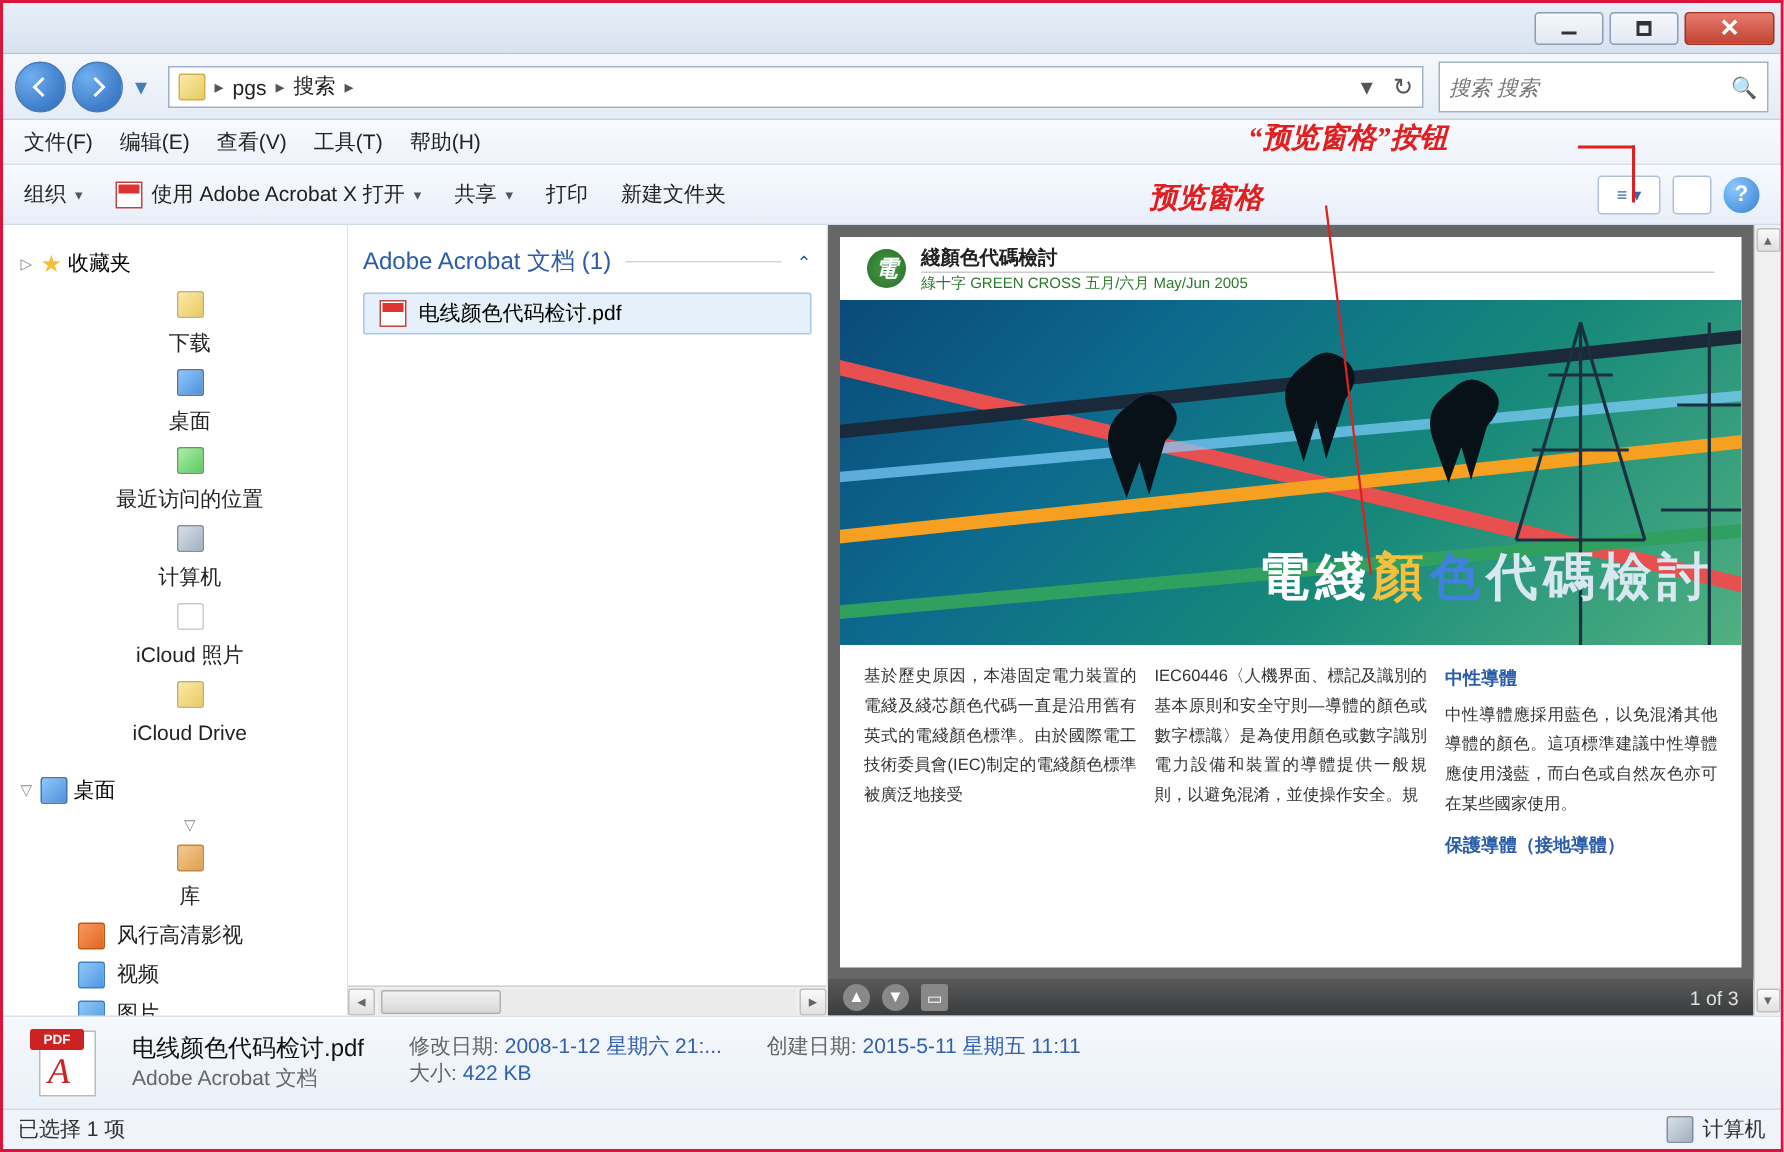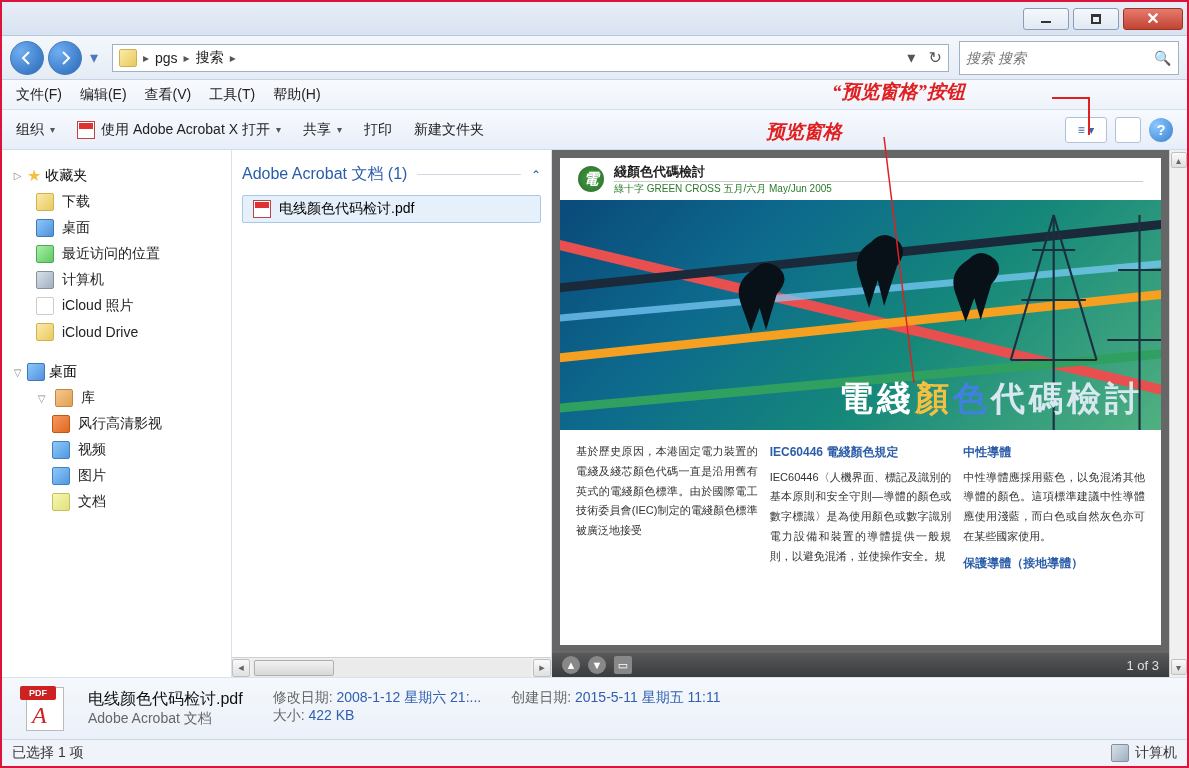--- a/index.html
+++ b/index.html
@@ -31,21 +31,21 @@
 .pdf-icon:before { content: ""; position: absolute; top: 1px; left: 1px; right: 1px; height: 6px; background: #d33; }
 .toolitem .drop { font-size: 10px; color: #555; }
 .tool-right { margin-left: auto; display: flex; align-items: center; gap: 8px; }
 .view-btn { width: 42px; height: 26px; border: 1px solid #b0c0d8; background: #fff; border-radius: 3px; display: flex; align-items: center; justify-content: center; color: #3868b0; font-size: 12px; }
 .preview-btn { width: 26px; height: 26px; border: 1px solid #b0c0d8; background: #fff; border-radius: 3px; }
 .help-btn { width: 24px; height: 24px; border-radius: 50%; background: radial-gradient(circle at 30% 30%, #8cc8ff, #3880d0); color: #fff; display: flex; align-items: center; justify-content: center; font-size: 15px; font-weight: bold; }
 .mainarea { flex: 1; display: flex; min-height: 0; }
 .sidebar { width: 230px; background: #fff; border-right: 1px solid #d8e2ee; overflow-y: auto; padding: 12px 6px; }
 .side-group { margin-bottom: 14px; }
 .side-item { display: flex; align-items: center; gap: 8px; padding: 4px 8px; font-size: 14px; color: #222; cursor: default; }
-.side-item.indent1 { padding-left: 28px; }
+.side-item.indent1 { padding-left: 28px; flex-direction: column; }
 .side-item.indent2 { padding-left: 44px; }
 .si-icon { width: 18px; height: 18px; display: inline-block; border-radius: 2px; }
 .star { color: #f5c040; font-size: 16px; }
 .folder { background: linear-gradient(135deg, #fceaa8, #e8c960); border: 1px solid #d0b050; border-radius: 2px; }
 .monitor { background: linear-gradient(135deg, #8cc8ff, #5090d8); border: 1px solid #4078b0; border-radius: 2px; }
 .places { background: linear-gradient(135deg, #a8f0a8, #60c860); border: 1px solid #50a850; border-radius: 2px; }
 .computer { background: linear-gradient(135deg, #d8e0e8, #a0b0c0); border: 1px solid #8090a0; border-radius: 2px; }
 .lib { background: linear-gradient(135deg, #f5c890, #e0a050); border: 1px solid #c08840; border-radius: 2px; }
 .vid { background: linear-gradient(135deg, #f89860, #e06820); border: 1px solid #c05810; border-radius: 2px; }
 .pic { background: linear-gradient(135deg, #90c8f8, #5098e0); border: 1px solid #4080c0; border-radius: 2px; }
@@ -67,21 +67,21 @@
 .preview-pane { flex: 1; display: flex; flex-direction: column; background: #2a3038; min-width: 0; }
 .pdf-view { flex: 1; background: #666; padding: 8px; overflow: hidden; position: relative; }
 .pdf-page { background: #fff; width: 100%; height: 100%; overflow: hidden; position: relative; }
 .page-header { height: 42px; display: flex; align-items: center; padding: 0 18px; gap: 10px; }
 .cross-logo { width: 26px; height: 26px; border-radius: 50%; background: radial-gradient(circle, #3a8b3a 40%, #2a6b2a 100%); display: flex; align-items: center; justify-content: center; color: #fff; font-size: 15px; font-style: italic; font-weight: bold; }
 .pg-title-box { flex: 1; }
 .pg-title { font-size: 13px; font-weight: bold; color: #222; border-bottom: 1px solid #ccc; }
 .pg-sub { font-size: 10px; color: #2a7a2a; }
 .hero { position: relative; height: 230px; background: linear-gradient(135deg, #0a4a7a 0%, #0d6a8d 30%, #15887a 60%, #50b080 100%); overflow: hidden; }
 .hero svg { position: absolute; top: 0; left: 0; width: 100%; height: 100%; }
-.hero-title { position: absolute; bottom: 8px; right: 18px; font-size: 34px; font-weight: bold; color: #fff; letter-spacing: 4px; }
+.hero-title { position: absolute; bottom: 22px; right: 18px; font-size: 34px; font-weight: bold; color: #fff; letter-spacing: 4px; }
 .hero-title .c1 { color: #fff; }
 .hero-title .c2 { color: #f5c040; }
 .hero-title .c4 { color: #4080e0; }
 .hero-title .c5 { color: #d8e8f0; }
 .columns { display: flex; padding: 12px 16px; gap: 12px; font-size: 11px; line-height: 1.8; color: #333; }
 .col { flex: 1; text-align: justify; }
 .col .h { font-size: 12px; font-weight: bold; color: #2a5ca8; margin-bottom: 4px; }
 .pdf-toolbar { height: 24px; background: linear-gradient(to bottom, #58595a, #3a3b3c); display: flex; align-items: center; padding: 0 10px; color: #e0e0e0; font-size: 13px; gap: 8px; }
 .pdf-toolbar .pageinfo { margin-left: auto; }
 .pdf-nav-btn { width: 18px; height: 18px; border-radius: 50%; background: #888; color: #fff; display: flex; align-items: center; justify-content: center; font-size: 11px; }
@@ -298,21 +298,21 @@
                 <line x1="520" y1="70" x2="560" y2="70"></line>
                 <line x1="510" y1="140" x2="570" y2="140"></line>
               </g>
             </svg>
             <div class="hero-title">
               <span class="c1">電綫</span><span class="c2">顏</span><span class="c4">色</span><span class="c5">代碼檢討</span>
             </div>
           </div>
           <div class="columns">
             <div class="col"><span>基於歷史原因，本港固定電力裝置的電綫及綫芯顏色代碼一直是沿用舊有英式的電綫顏色標準。由於國際電工技術委員會(IEC)制定的電綫顏色標準被廣泛地接受</span></div>
-            <div class="col"><div class="h">IEC60446 電綫顏色規定</div><span>IEC60446〈人機界面、標記及識別的基本原則和安全守則—導體的顏色或數字標識〉是為使用顏色或數字識別電力設備和裝置的導體提供一般規則，以避免混淆，並使操作安全。規</span></div>
+            <div class="col"><span>IEC60446〈人機界面、標記及識別的基本原則和安全守則—導體的顏色或數字標識〉是為使用顏色或數字識別電力設備和裝置的導體提供一般規則，以避免混淆，並使操作安全。規</span></div>
             <div class="col"><div class="h">中性導體</div><span>中性導體應採用藍色，以免混淆其他導體的顏色。這項標準建議中性導體應使用淺藍，而白色或自然灰色亦可在某些國家使用。</span><div class="h" style="margin-top:6px">保護導體（接地導體）</div></div>
           </div>
         </div>
       </div>
       <div class="pdf-toolbar">
         <div class="pdf-nav-btn">▲</div>
         <div class="pdf-nav-btn">▼</div>
         <div class="pdf-nav-btn" style="border-radius:2px">▭</div>
         <span class="pageinfo">1 of 3</span>
       </div>

